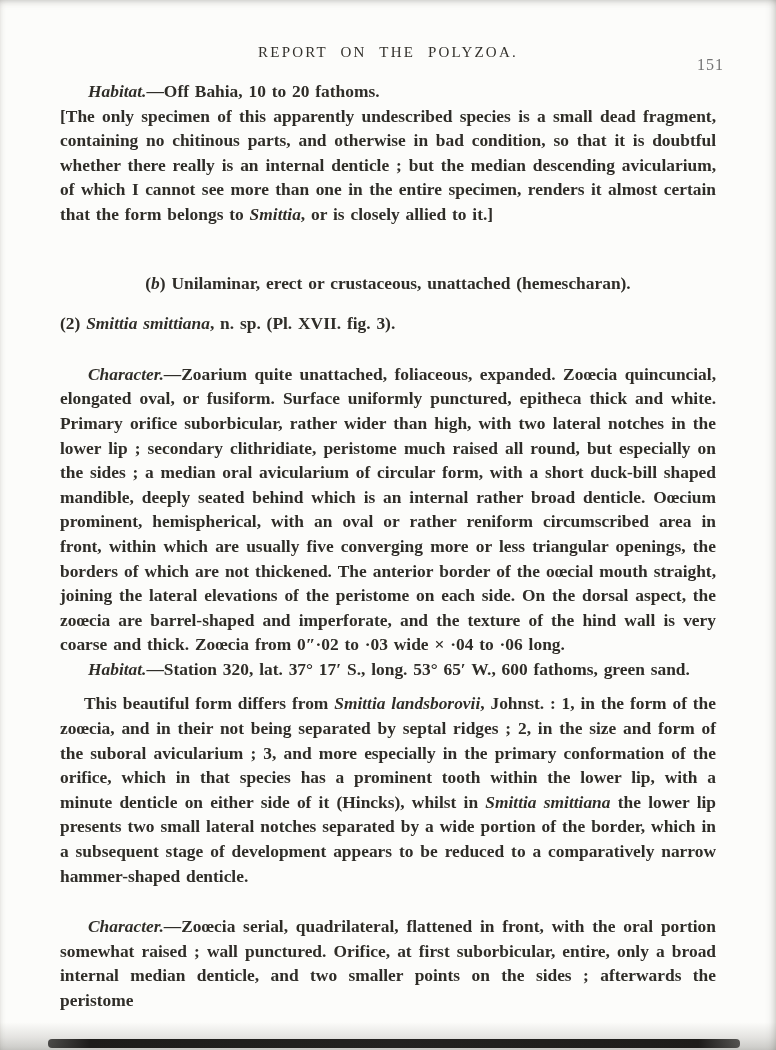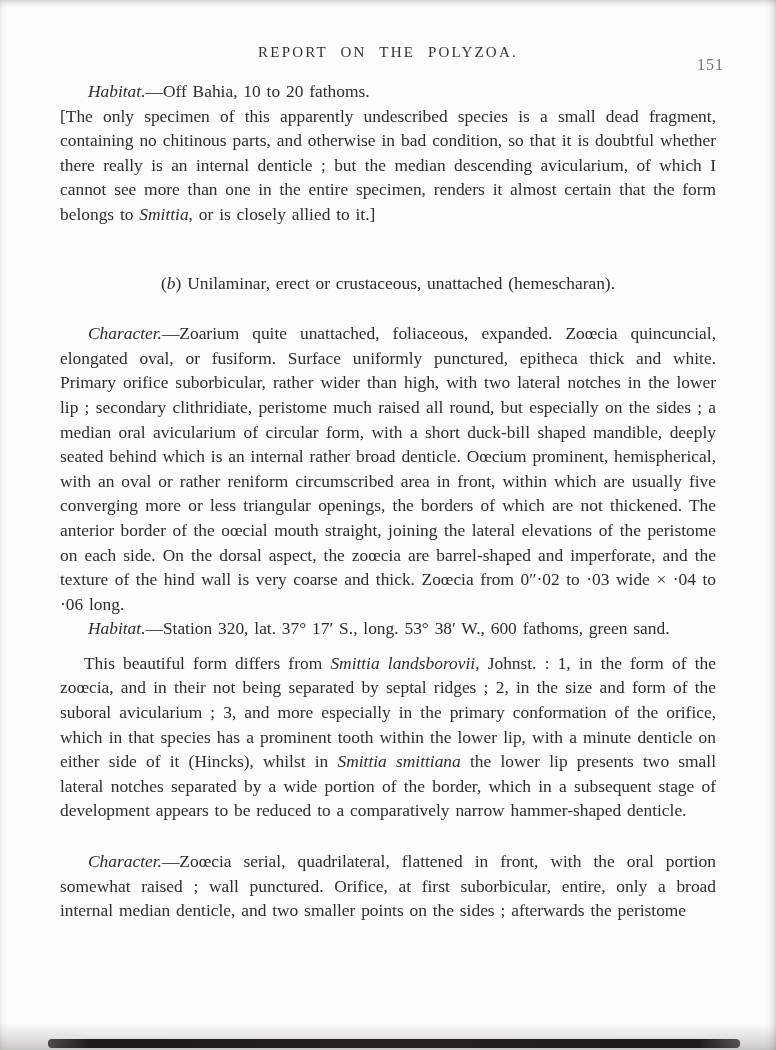--- a/index.html
+++ b/index.html
@@ -47,20 +47,21 @@
 
   .text-block {
     position: absolute;
     top: 79px;
     left: 60px;
     width: 656px;
     font-size: 17.4px;
     line-height: 24.6px;
     text-align: justify;
     word-spacing: 1.5px;
+    font-weight: bold;
   }
 
   .para { text-align: justify; }
   .it { font-style: italic; }
 
   .indent { text-indent: 28px; }
   .section-b {
     margin-top: 44px;
     text-align: center;
     text-indent: 0;
@@ -106,24 +107,25 @@
   </div>
 
   <div class="text-block">
 
     <p class="para indent"><span class="it">Habitat.</span><span>—Off Bahia, 10 to 20 fathoms.</span></p>
 
     <p class="para"><span>[The only specimen of this apparently undescribed species is a small dead fragment, containing no chitinous parts, and otherwise in bad condition, so that it is doubtful whether there really is an internal denticle ; but the median descending avicularium, of which I cannot see more than one in the entire specimen, renders it almost certain that the form belongs to </span><span class="it">Smittia</span><span>, or is closely allied to it.]</span></p>
 
     <p class="para section-b"><span>(</span><span class="it">b</span><span>) Unilaminar, erect or crustaceous, unattached (hemescharan).</span></p>
 
+    <p class="para species2"><span>(2) </span><span class="it">Smittia smittiana</span><span>, n. sp. (Pl. XVII. fig. 3).</span></p>
 
     <p class="para char-para"><span class="it">Character.</span><span>—Zoarium quite unattached, foliaceous, expanded. Zoœcia quincuncial, elongated oval, or fusiform. Surface uniformly punctured, epitheca thick and white. Primary orifice suborbicular, rather wider than high, with two lateral notches in the lower lip ; secondary clithridiate, peristome much raised all round, but especially on the sides ; a median oral avicularium of circular form, with a short duck-bill shaped mandible, deeply seated behind which is an internal rather broad denticle. Oœcium prominent, hemispherical, with an oval or rather reniform circumscribed area in front, within which are usually five converging more or less triangular openings, the borders of which are not thickened. The anterior border of the oœcial mouth straight, joining the lateral elevations of the peristome on each side. On the dorsal aspect, the zoœcia are barrel-shaped and imperforate, and the texture of the hind wall is very coarse and thick. Zoœcia from 0″·02 to ·03 wide × ·04 to ·06 long.</span></p>
 
-    <p class="para indent"><span class="it">Habitat.</span><span>—Station 320, lat. 37° 17′ S., long. 53° 38′ W., 600 fathoms, green sand.</span></p>
+    <p class="para indent"><span class="it">Habitat.</span><span>—Station 320, lat. 37° 17′ S., long. 53° 65′ W., 600 fathoms, green sand.</span></p>
 
     <p class="para comparison"><span>This beautiful form differs from </span><span class="it">Smittia landsborovii</span><span>, Johnst. : 1, in the form of the zoœcia, and in their not being separated by septal ridges ; 2, in the size and form of the suboral avicularium ; 3, and more especially in the primary conformation of the orifice, which in that species has a prominent tooth within the lower lip, with a minute denticle on either side of it (Hincks), whilst in </span><span class="it">Smittia smittiana</span><span> the lower lip presents two small lateral notches separated by a wide portion of the border, which in a subsequent stage of development appears to be reduced to a comparatively narrow hammer-shaped denticle.</span></p>
 
 
     <p class="para char-para"><span class="it">Character.</span><span>—Zoœcia serial, quadrilateral, flattened in front, with the oral portion somewhat raised ; wall punctured. Orifice, at first suborbicular, entire, only a broad internal median denticle, and two smaller points on the sides ; afterwards the peristome</span></p>
 
   </div>
 
   <div class="scan-shadow-bottom"></div>
   <div class="scan-bar"></div>

